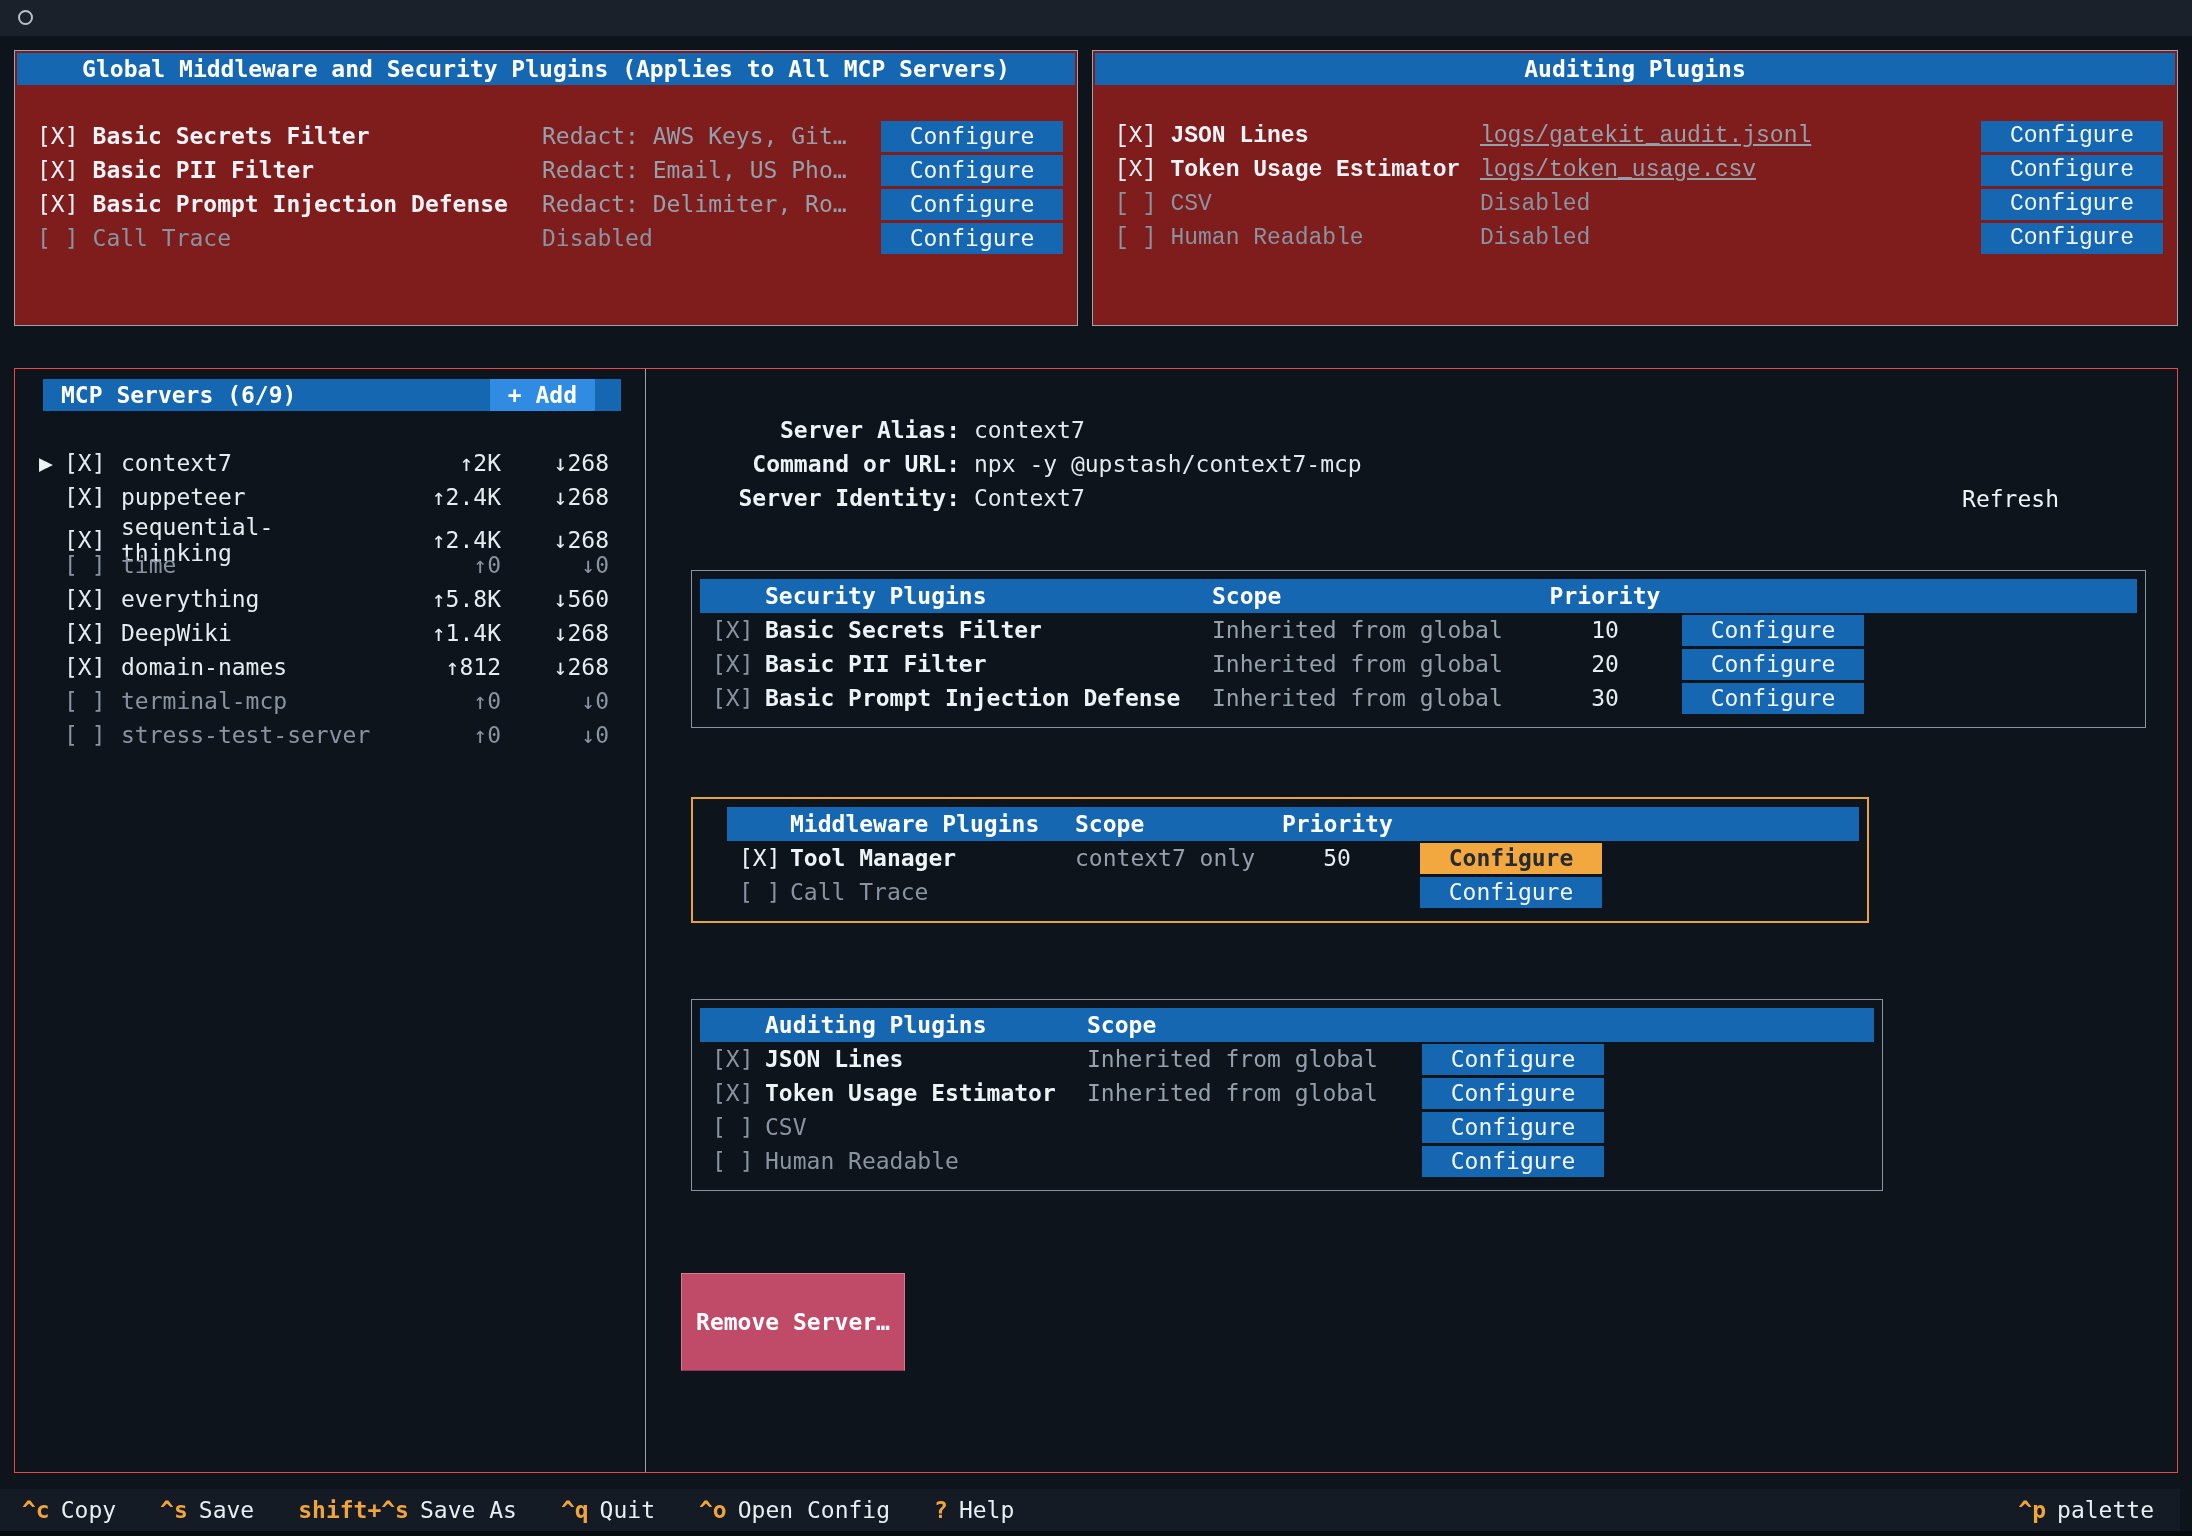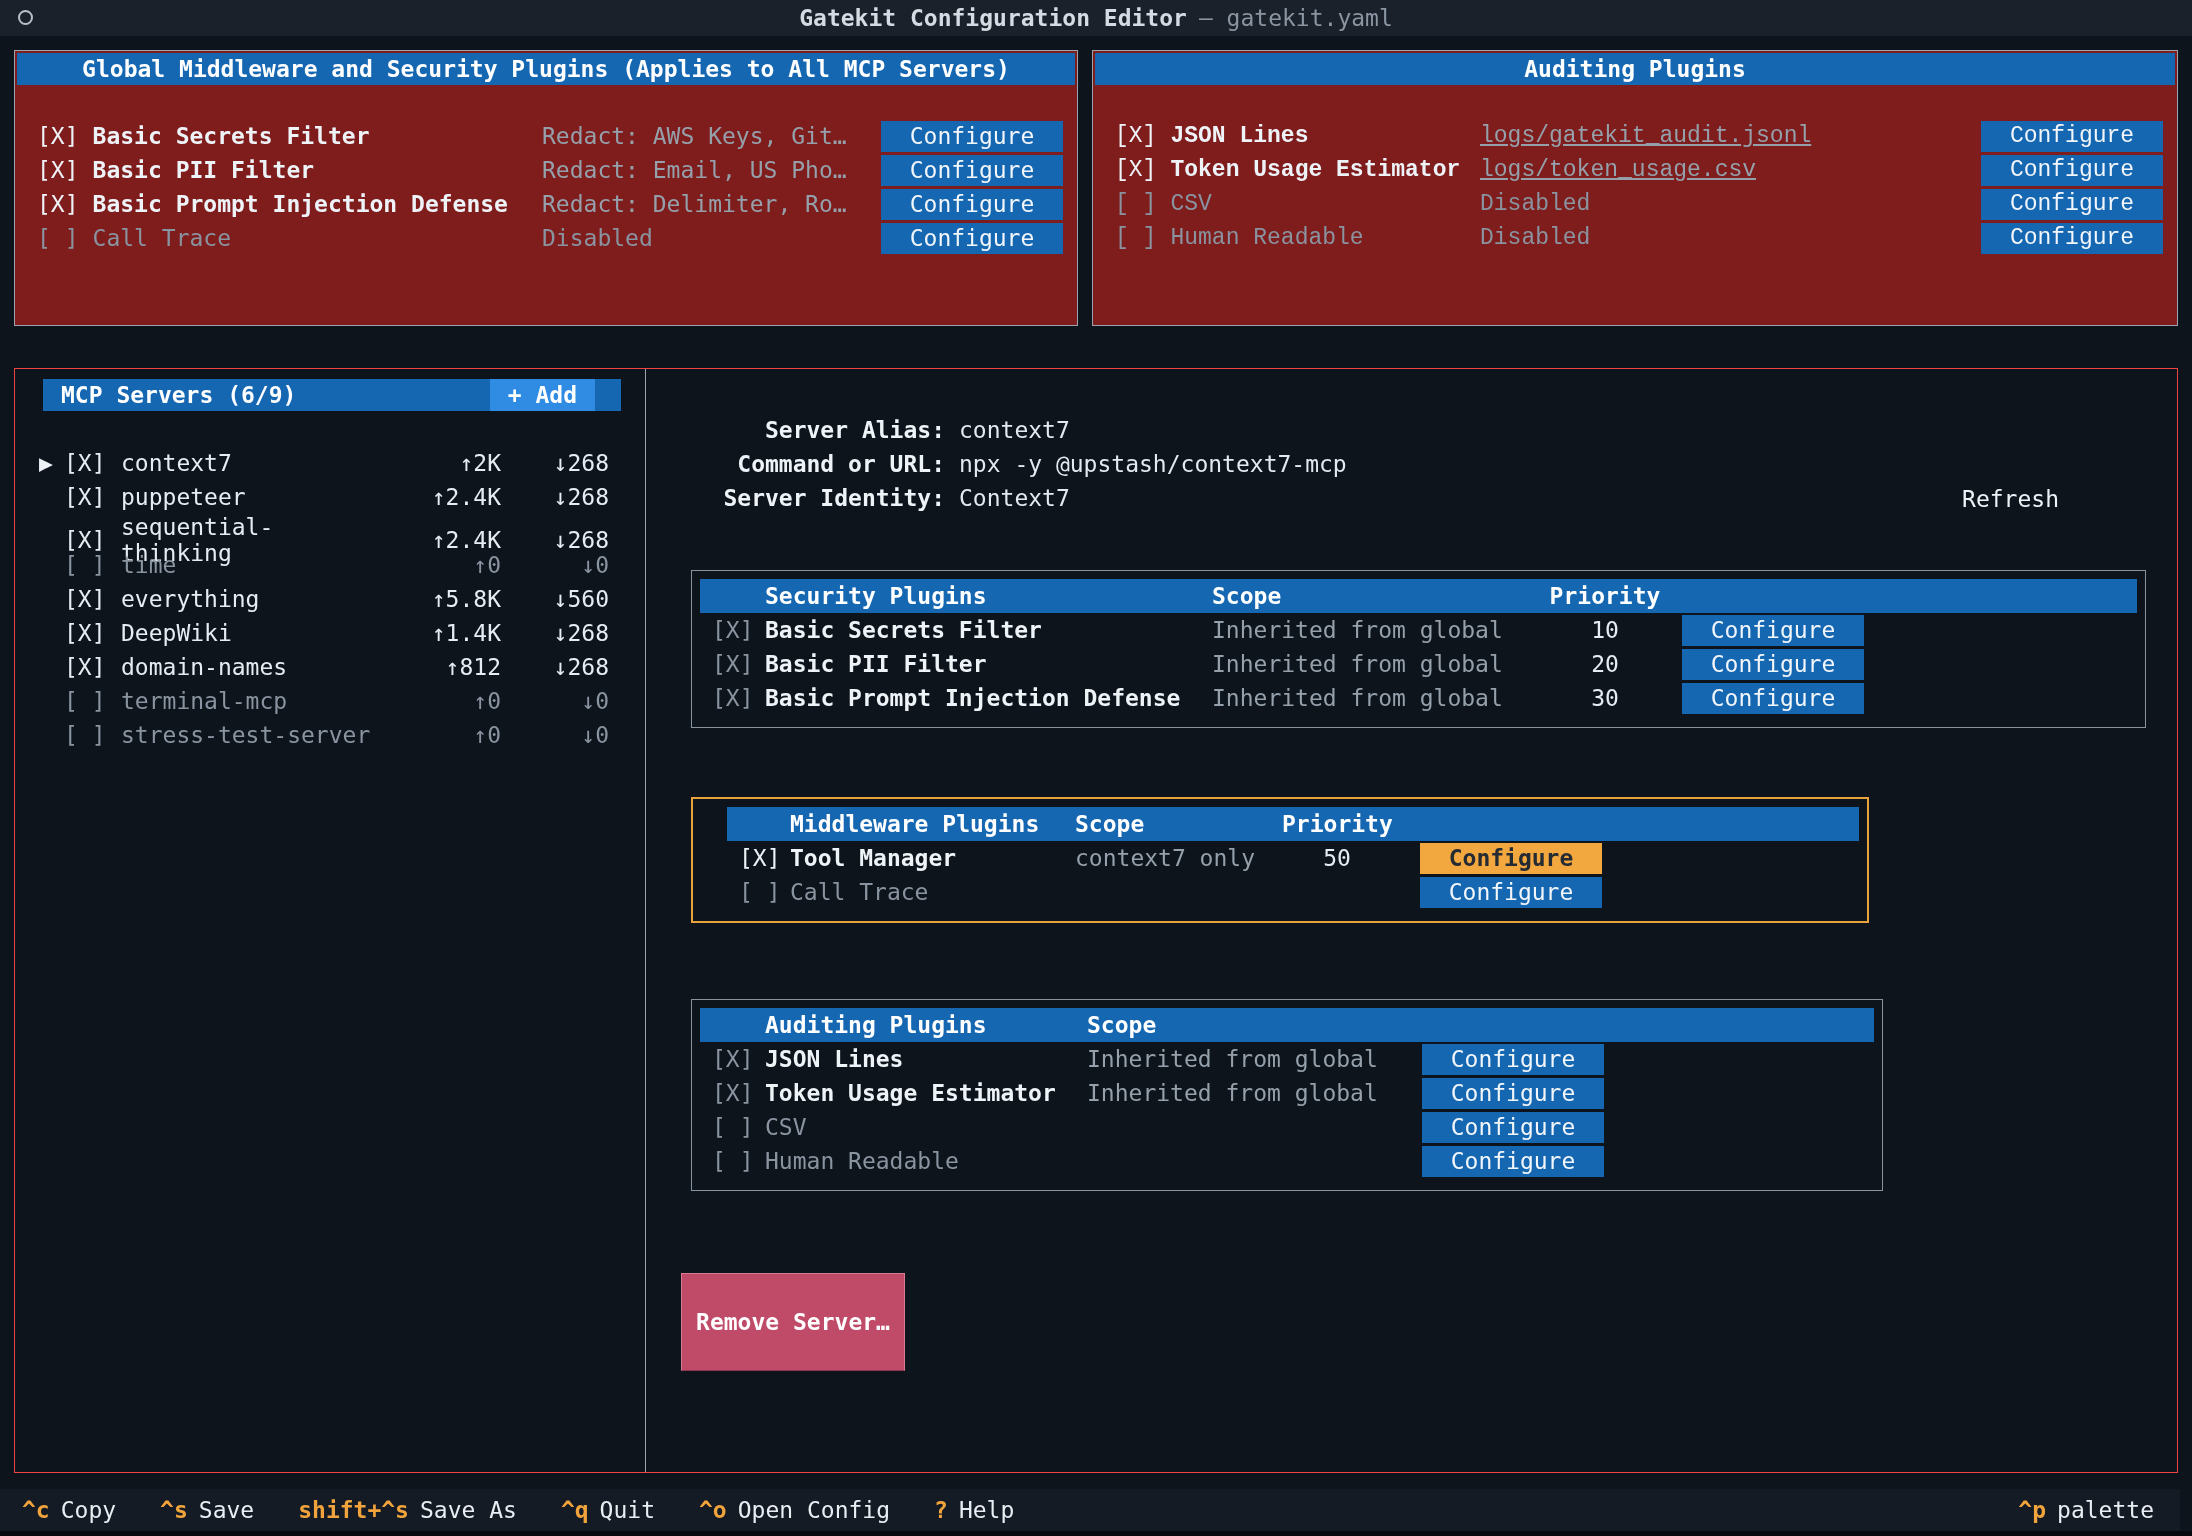--- a/index.html
+++ b/index.html
@@ -44,21 +44,21 @@
   .server-list{margin-top:35px;}
   .server-row{height:34px;display:grid;grid-template-columns:25px 57px 250px 130px 1fr;
     padding-left:24px;padding-right:36px;align-items:center;cursor:pointer;}
   .server-row .up,.server-row .down{text-align:right;}
   .server-row.on{color:#e6edf2;}
   .server-row.off{color:#8a94a0;}
   .server-row .cursor{color:#eef3f8;}
   
   .details{position:absolute;left:632px;right:0;top:0;bottom:0;}
   .fields{margin-top:44px;}
-  .field-row{height:34px;display:flex;align-items:center;}
+  .field-row{height:34px;display:flex;align-items:center;margin-left:15px;}
   .flabel{width:298px;text-align:right;font-weight:bold;color:#eef3f8;}
   .fvalue{margin-left:14px;color:#e2e9ef;}
   .refresh-btn{position:absolute;top:116px;right:112px;background:none;border:none;
     color:#eef3f8;font:inherit;cursor:pointer;}
   .tbl{margin-left:44px;border:1px solid #8794a0;box-sizing:border-box;padding-bottom:12px;background:#0d141c;}
   .tbl-header{margin:8px 8px 0 8px;height:34px;background:#1567b2;color:#ffffff;font-weight:bold;
     display:grid;align-items:center;padding-left:12px;}
   .tbl-row{height:34px;display:grid;align-items:center;padding-left:20px;}
   .tbl-sec{width:1455px;margin-top:55px;}
   .grid-sec{grid-template-columns:53px 447px 323px 140px 7px 184px;}
@@ -91,23 +91,20 @@
   .sb-right{margin-left:auto;margin-right:4px;white-space:nowrap;}
   .bottom-strip{position:absolute;left:0;right:0;bottom:0;height:5px;background:#06090d;}
 </style>
 </head>
 <body>
 
 <div class="screen">
 
   <header class="titlebar">
     <span class="win-circle"></span>
-    <div class="title-text">
-      <span class="title-main">Gatekit Configuration Editor</span><span class="title-sub">— gatekit.yaml</span>
-    </div>
   </header>
 
   <div class="top-panels">
     <section class="panel left">
       <div class="panel-header">Global Middleware and Security Plugins (Applies to All MCP Servers)</div>
       <div class="rows" id="global-rows">
           <div class="plugin-row on">
             <span class="cell-name"><span class="cb">[X]</span><span class="pname">Basic Secrets Filter</span></span>
             <span class="cell-detail">Redact: AWS Keys, Git…</span>
             <button class="cfg-btn">Configure</button>

